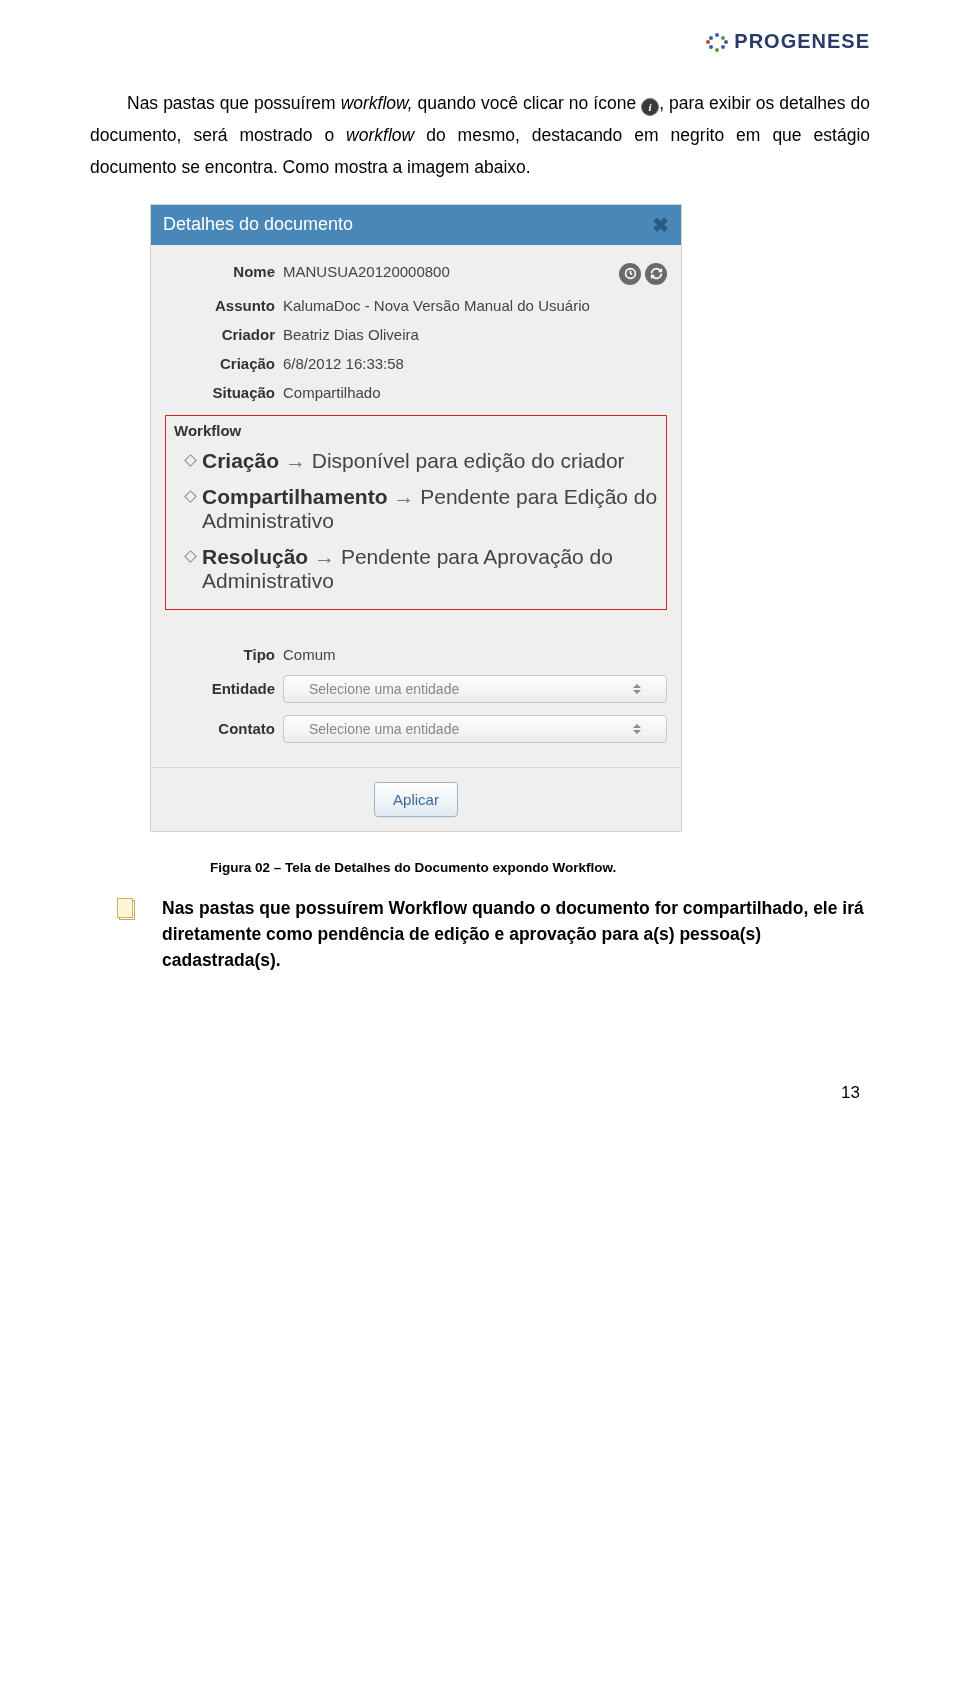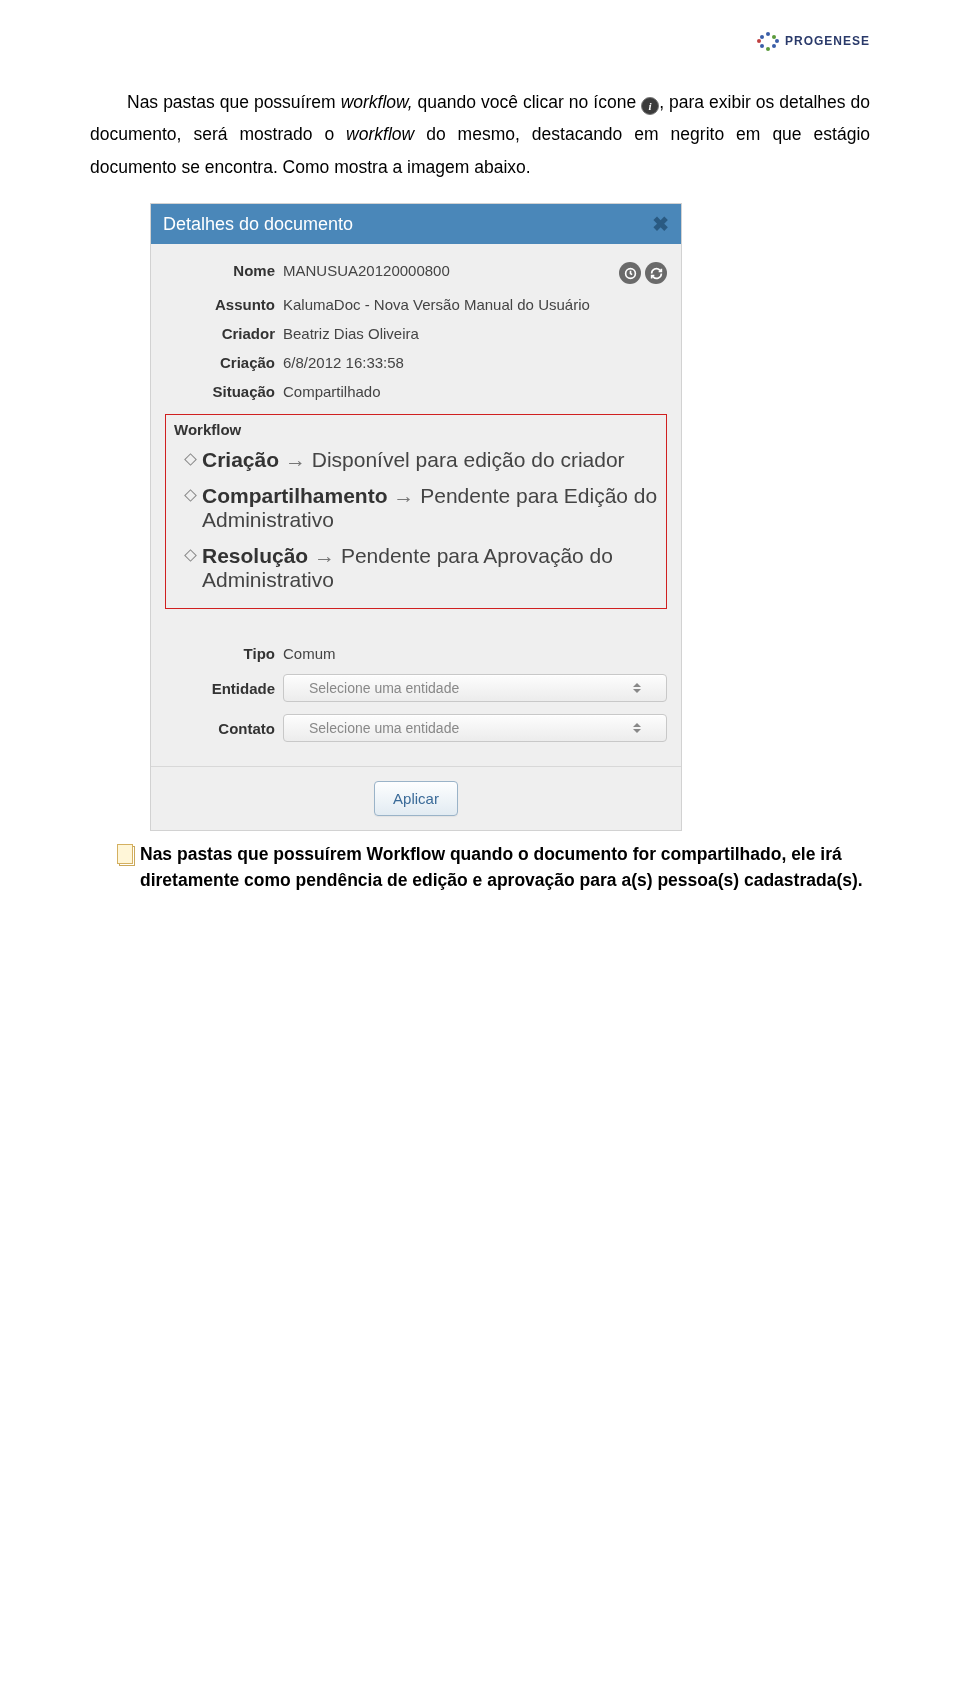--- a/index.html
+++ b/index.html
@@ -29,21 +29,21 @@
   .logo-shape .dot {
     position: absolute;
     width: 4px;
     height: 4px;
     border-radius: 50%;
     background: #3a5ea8;
   }
   .logo-shape .dot.g { background: #5a9a3a; }
   .logo-shape .dot.r { background: #c04040; }
   .logo-text {
-    font-size: 12px;
+    font-size: 20px;
     font-weight: bold;
     color: #2a3a6a;
     letter-spacing: 1px;
   }
   .body-text {
     font-size: 17.5px;
     line-height: 1.85;
     color: #000;
     text-align: justify;
   }
@@ -206,21 +206,21 @@
   .caption {
     font-family: Arial, sans-serif;
     font-size: 13.5px;
     font-weight: bold;
     color: #000;
     margin: 28px 0 20px 120px;
   }
   .note {
     display: flex;
     align-items: flex-start;
-    gap: 6px;
+    gap: 28px;
     margin: 6px 0 0 28px;
     font-size: 17.5px;
     line-height: 1.5;
     font-weight: bold;
   }
   .note-icon {
     width: 16px;
     height: 20px;
     position: relative;
     flex-shrink: 0;
@@ -342,22 +342,24 @@
             </span>
         </div>
       </div>
       <div style="height:14px"></div>
     </div>
     <div class="dialog-footer">
       <span class="apply-btn">Aplicar</span>
     </div>
   </div>
 
+  <div class="caption">Figura 02 – Tela de Detalhes do Documento expondo Workflow.</div>
 
   <div class="note">
     <span class="note-icon">
       <span class="sheet"></span>
         <span class="sheet2"></span>
     </span>
     <span>Nas pastas que possuírem Workflow quando o documento for compartilhado, ele irá diretamente como pendência de edição e aprovação para a(s) pessoa(s) cadastrada(s).</span>
   </div>
 
+  <div class="page-num">13</div>
 </div>
 
 </body></html>

